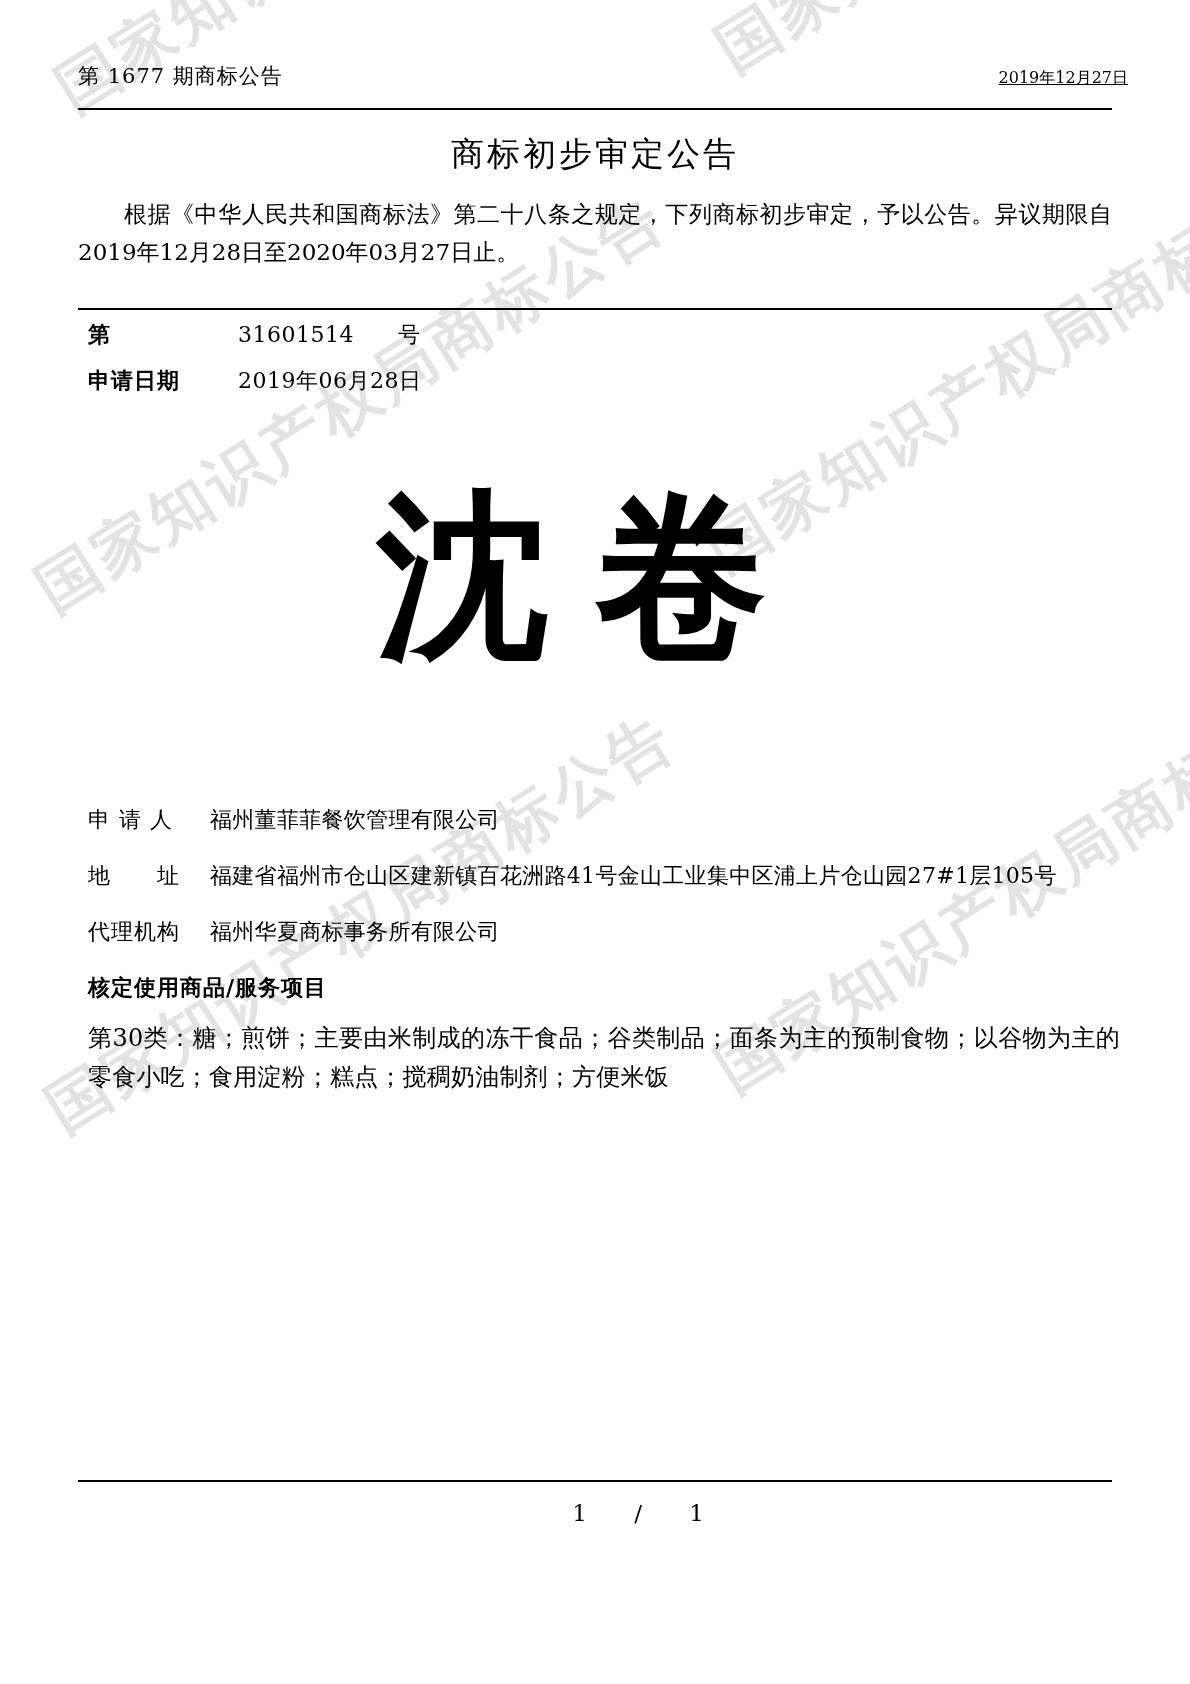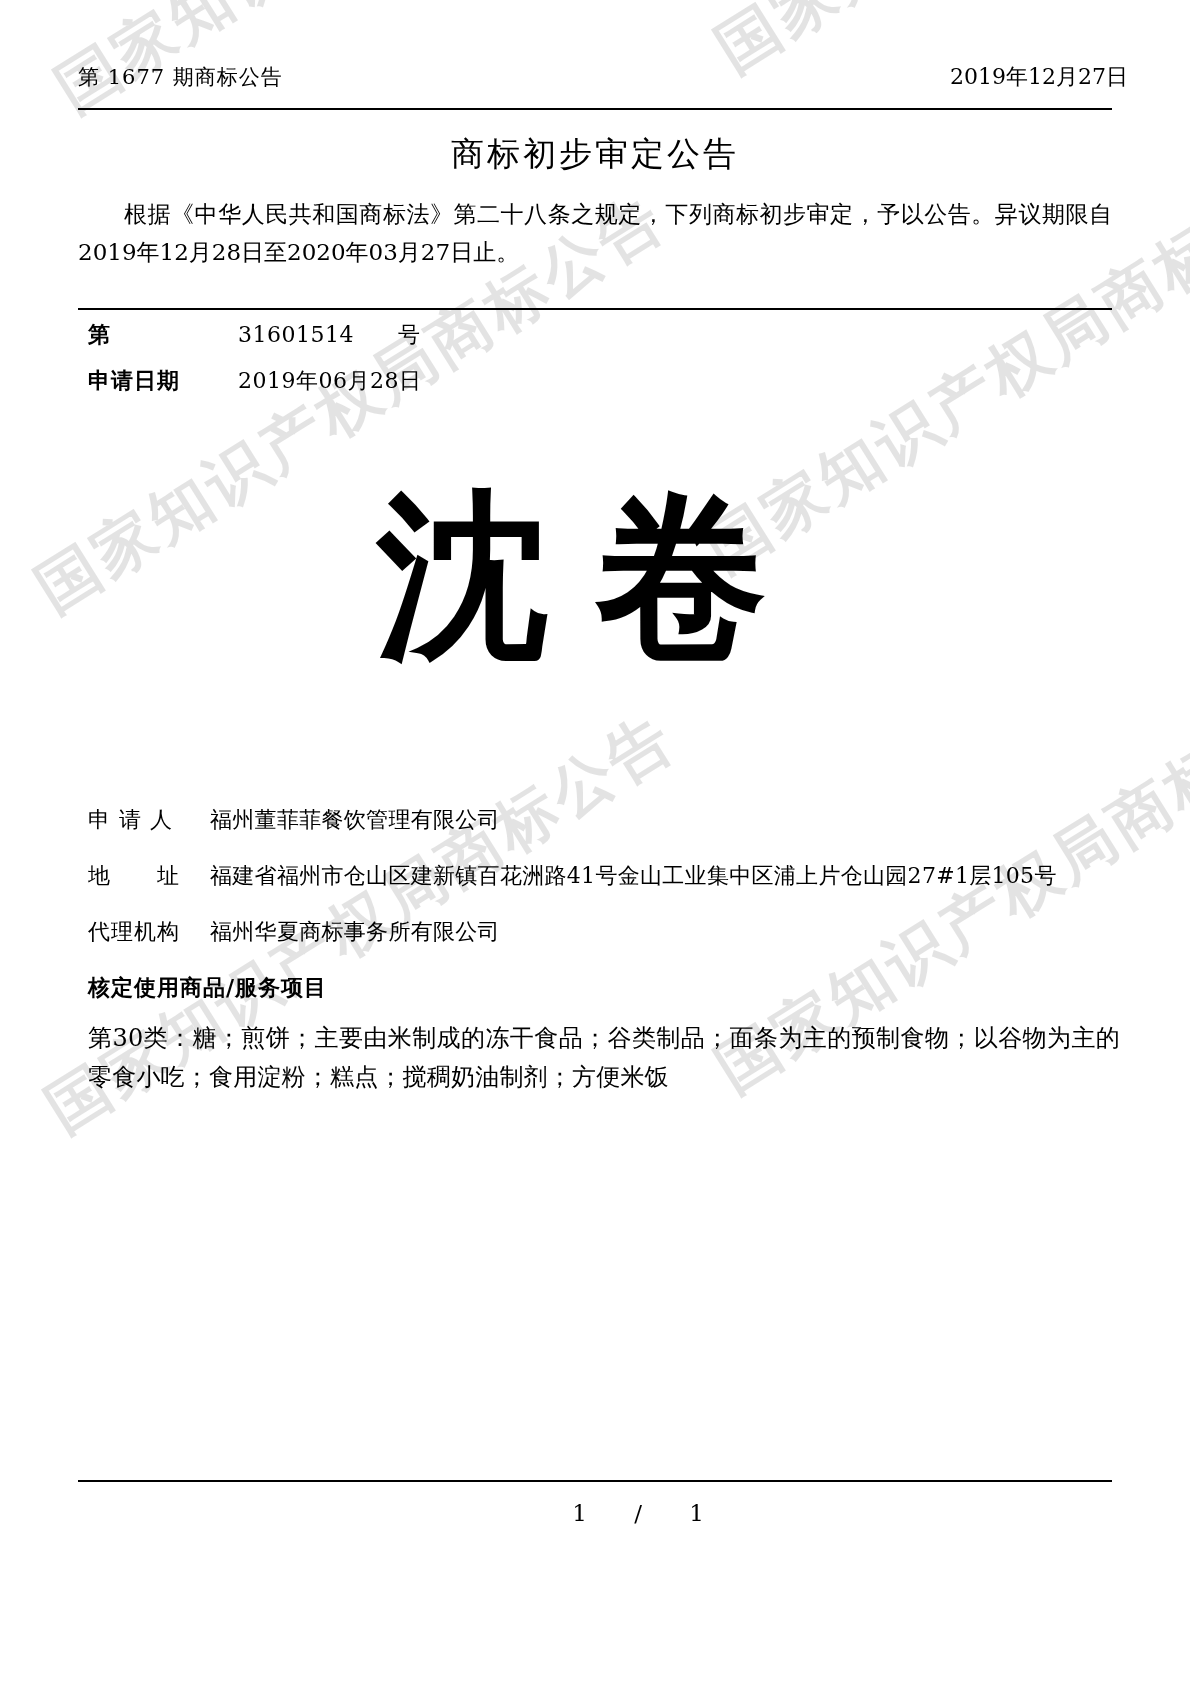--- a/index.html
+++ b/index.html
@@ -44,21 +44,21 @@
     top: 62px;
     left: 78px;
     right: 62px;
     display: flex;
     justify-content: space-between;
     align-items: baseline;
     font-size: 21px;
     z-index: 2;
   }
   .header .issue { letter-spacing: 1px; }
-  .header .date { font-size: 22px; }
+  .header .date { font-size: 16px; text-decoration: underline; }
 
   .rule {
     position: absolute;
     left: 78px;
     right: 78px;
     border-top: 2px solid #000;
     z-index: 2;
   }
   .rule-top { top: 108px; }
   .rule-mid { top: 308px; }

